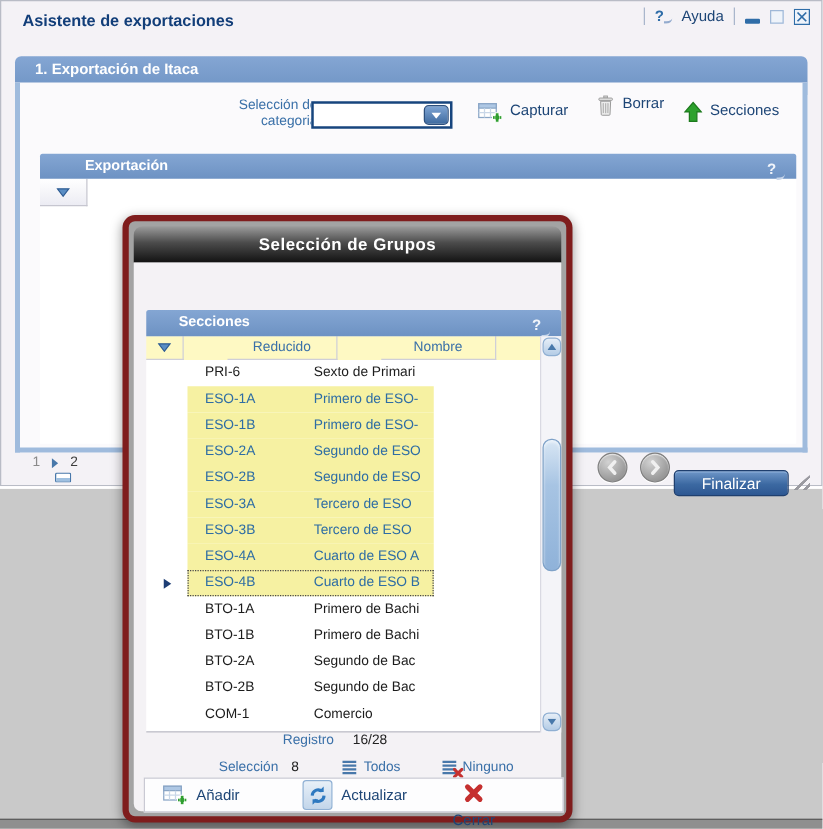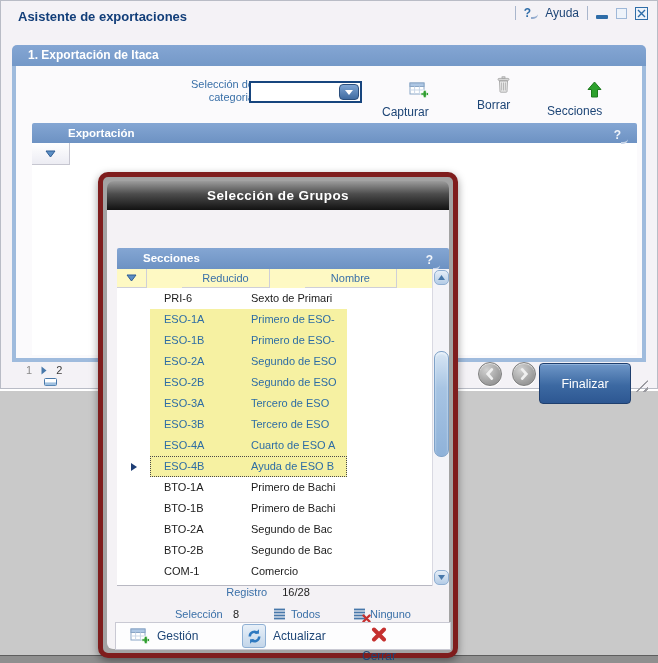--- a/index.html
+++ b/index.html
@@ -40,21 +40,21 @@
   }
 
   .cat-label { position:absolute; left:156px; top:33px; width:86px; text-align:right;
     color:#3a70a8; font-size:11px; line-height:13px; }
   .combo { position:absolute; left:237px; top:36px; width:113px; height:22px;
     background:#fff; border:2px solid #17457e; cursor:pointer; }
   .combo-btn { position:absolute; right:1px; top:1px; width:20px; height:16px; border-radius:4px;
     background:linear-gradient(#7fa5d4,#3f6ba0); border:1px solid #2c4f7d;
     display:flex; align-items:center; justify-content:center; }
 
-  .tool { position:absolute; display:flex; align-items:flex-end; gap:6px; cursor:pointer;flex-direction:column; }
+  .tool { position:absolute; display:flex; align-items:flex-start; gap:6px; cursor:pointer; }
   .tool-label { color:#1d4576; font-size:12px; }
   .grp-capturar { left:370px; top:36px; }
   .grp-borrar  { left:465px; top:31px; }
   .grp-borrar .tool-label { width:34px; word-break:break-all; line-height:13px; }
   .grp-exportar { left:535px; top:36px; }
 
   
   .subpanel { position:absolute; left:20px; top:78px; width:605px; height:232px; background:#fff; }
   .sub-h { height:20px; background:linear-gradient(#84a6d3,#6d92c3); border-radius:2px 2px 0 0;
     color:#fff; font-weight:bold; font-size:11.5px; line-height:20px; padding-left:36px; position:relative; }
@@ -66,21 +66,21 @@
   
   .pag { position:absolute; left:26px; top:364px; display:flex; gap:9px; align-items:center; font-size:11px; }
   .pag-1 { color:#8a8a8a; }
   .pag-2 { color:#3c3c3c; }
   .page-ico { position:absolute; left:44px; top:378px; }
   .circle-btn { position:absolute; top:362px; width:24px; height:24px; border-radius:50%;
     background:radial-gradient(circle at 35% 30%, #d2d2d2, #9d9d9d 65%, #878787);
     border:1px solid #7f7f7f; box-shadow:0 1px 0 #ffffff, inset 0 1px 1px #e8e8e8;
     display:flex; align-items:center; justify-content:center; cursor:pointer; }
   .prev { left:478px; } .next { left:512px; }
-  .finalizar { position:absolute; left:539px; top:363px; width:92px; height:41px;
+  .finalizar { position:absolute; left:539px; top:376px; width:92px; height:21px;
     background:linear-gradient(#6f97c8, #3c69a2 55%, #2d5792);
     border:1px solid #1f3f6e; border-radius:4px; color:#fff; font-size:12.5px;
     display:flex; align-items:center; justify-content:center; cursor:pointer;
     box-shadow:inset 0 1px 0 #8fb2dc; }
   .grip { position:absolute; left:633px; top:380px; width:15px; height:12px;
     background:repeating-linear-gradient(135deg,#9a9aa0 0 2px, transparent 2px 5px);
     clip-path:polygon(100% 0, 100% 100%, 0 100%); }
 
   .bottom-strip { position:absolute; left:0; bottom:0; width:658px; height:8px;
     background:#8f8f8f; border-top:1px solid #5e5e5e; }
@@ -352,21 +352,21 @@
       <div class="c-red">ESO-4A</div>
       <div class="c-nom">Cuarto de ESO A</div>
     </div>
     <div class="fill"></div>
   </div>
 
   <div class="trow sel cur">
     <div class="g"></div>
     <div class="cells">
       <div class="c-red">ESO-4B</div>
-      <div class="c-nom">Ayuda de ESO B</div>
+      <div class="c-nom">Cuarto de ESO B</div>
     </div>
     <div class="fill"></div>
   </div>
 
   <div class="trow">
     <div class="g"></div>
     <div class="cells">
       <div class="c-red">BTO-1A</div>
       <div class="c-nom">Primero de Bachi</div>
     </div>
@@ -476,21 +476,21 @@
         <svg width="20" height="18" viewBox="0 0 20 18">
           <rect x="1" y="2" width="14" height="11" fill="#fff" stroke="#8aa6c6"></rect>
           <rect x="1" y="2" width="14" height="3.5" fill="#aec7e4" stroke="#8aa6c6"></rect>
           <line x1="5.6" y1="5.5" x2="5.6" y2="13" stroke="#c9d7e8"></line>
           <line x1="10.4" y1="5.5" x2="10.4" y2="13" stroke="#c9d7e8"></line>
           <line x1="1" y1="9" x2="15" y2="9" stroke="#c9d7e8"></line>
           <rect x="12" y="11.5" width="7.5" height="3" fill="#2f9e2f" stroke="#fff" stroke-width="0.8"></rect>
           <rect x="14.2" y="9.2" width="3" height="7.6" fill="#2f9e2f" stroke="#fff" stroke-width="0.8"></rect>
           <rect x="14.2" y="11.5" width="3" height="3" fill="#2f9e2f"></rect>
         </svg>
-        <span class="tool-label">Gestión</span>
+        <span class="tool-label">Añadir</span>
       </div>
 
       <div class="mbtn b-actualizar">
         <span class="refresh-chip">
           <svg width="17" height="17" viewBox="0 0 18 18">
             <path d="M4 9a5 5 0 0 1 8.3-3.7" fill="none" stroke="#2e79c0" stroke-width="2.6"></path>
             <path d="M13.7 1.2 V6 H8.9 Z" fill="#2e79c0"></path>
             <path d="M14 9a5 5 0 0 1-8.3 3.7" fill="none" stroke="#2e79c0" stroke-width="2.6"></path>
             <path d="M4.3 16.8 V12 H9.1 Z" fill="#2e79c0"></path>
           </svg>

